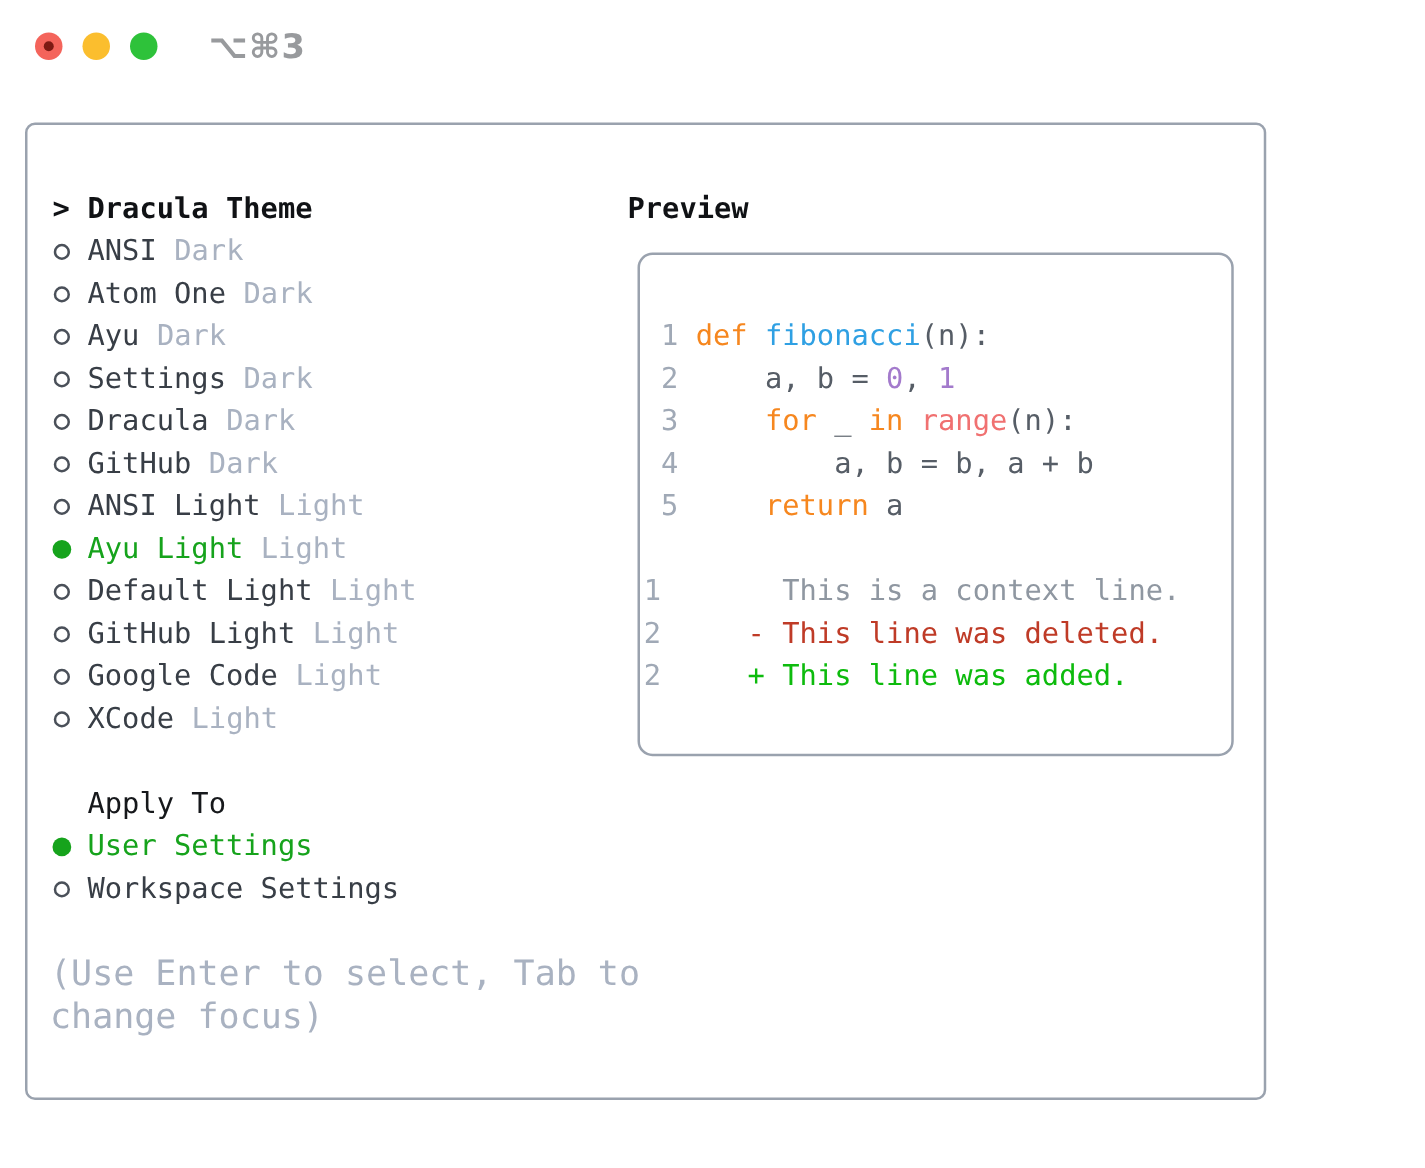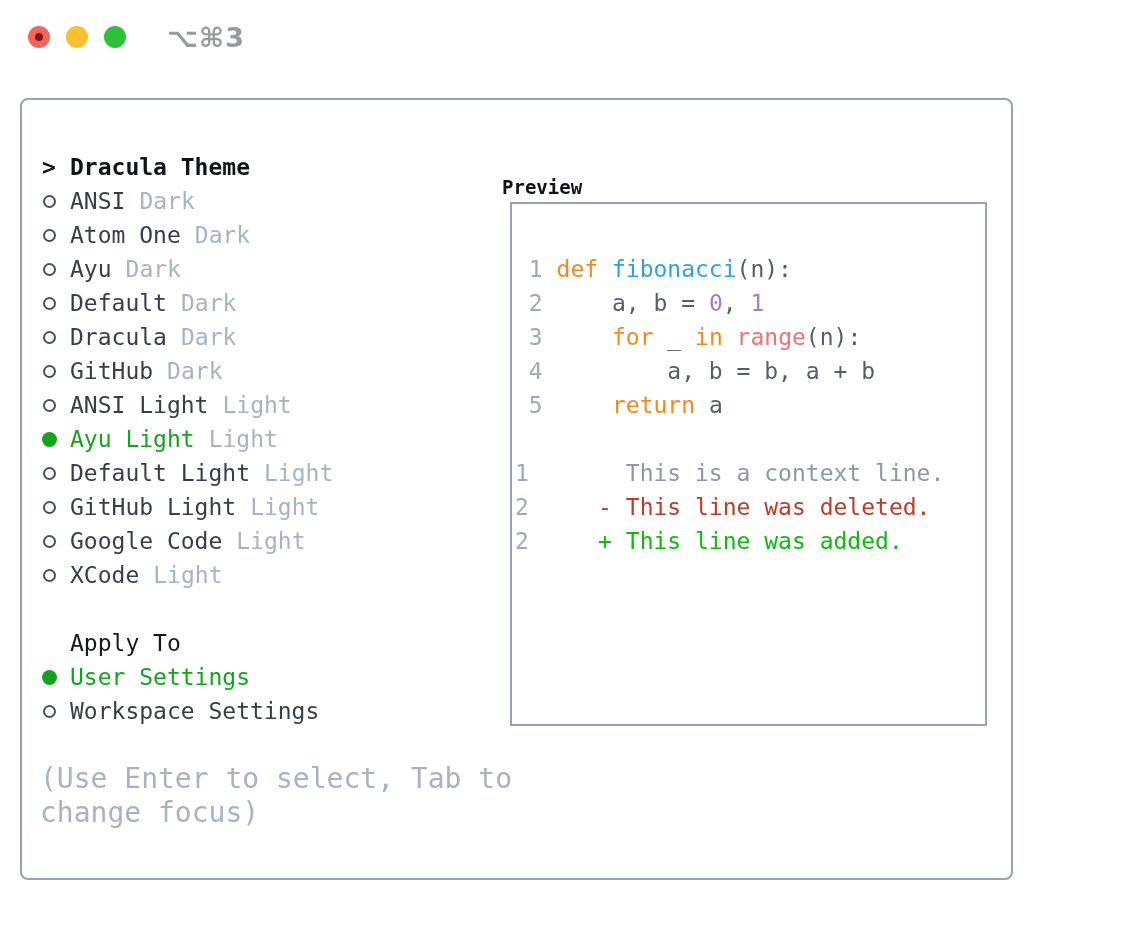--- a/index.html
+++ b/index.html
@@ -49,24 +49,24 @@
     width:13px; height:13px; border-radius:50%;
     border:2px solid #4a5059; background:transparent; margin-left:1px;
   }
   .row.selected .circle { width:15px; height:15px; border:none; background:var(--selected-green); margin-left:0; }
   .row.selected .name { color:var(--selected-green); }
   .spacer { height:34px; }
   .hint { color:var(--muted); font-size:28px; line-height:34px; white-space:pre; margin-left:-2px; }
 
   
   .preview-header { position:absolute; left:480px; top:50px; height:34px; display:flex; align-items:center;
-    font-size:19px; font-weight:bold; color:#101215;margin-top:20px; }
+    font-size:23px; font-weight:bold; color:#101215; }
   .preview-box {
-    position:absolute; left:488px; top:102px; width:477px; height:524px;
-    border:2px solid var(--accent-border); border-radius:0; background:#fff;
+    position:absolute; left:488px; top:102px; width:477px; height:403px;
+    border:2px solid var(--accent-border); border-radius:12px; background:#fff;
     padding:48px 0 0 3px; overflow:hidden;
   }
   .code-line, .diff-line { height:34px; font-size:23px; line-height:34px; white-space:pre; }
   .lnum { color:var(--line-number); }
   .tok-keyword  { color:var(--keyword); }
   .tok-function { color:var(--function); }
   .tok-call     { color:var(--call);text-align:center; }
   .tok-number   { color:var(--number); }
   .tok-plain    { color:var(--plain); }
   .d-context { color:var(--context); }
@@ -92,21 +92,21 @@
     <div class="left-col">
       <div class="row">
         <span class="marker hdr-marker">&gt;</span>
         <span class="header-text">Dracula Theme</span>
       </div>
 
       <div id="theme-items">
           <div class="row"><span class="marker"><span class="circle"></span></span><span class="name">ANSI</span><span class="suffix">Dark</span></div>
           <div class="row"><span class="marker"><span class="circle"></span></span><span class="name">Atom One</span><span class="suffix">Dark</span></div>
           <div class="row"><span class="marker"><span class="circle"></span></span><span class="name">Ayu</span><span class="suffix">Dark</span></div>
-          <div class="row"><span class="marker"><span class="circle"></span></span><span class="name">Default</span><span class="suffix">Dark</span></div>
+          <div class="row"><span class="marker"><span class="circle"></span></span><span class="name">Settings</span><span class="suffix">Dark</span></div>
           <div class="row"><span class="marker"><span class="circle"></span></span><span class="name">Dracula</span><span class="suffix">Dark</span></div>
           <div class="row"><span class="marker"><span class="circle"></span></span><span class="name">GitHub</span><span class="suffix">Dark</span></div>
           <div class="row"><span class="marker"><span class="circle"></span></span><span class="name">ANSI Light</span><span class="suffix">Light</span></div>
           <div class="row selected"><span class="marker"><span class="circle"></span></span><span class="name">Ayu Light</span><span class="suffix">Light</span></div>
           <div class="row"><span class="marker"><span class="circle"></span></span><span class="name">Default Light</span><span class="suffix">Light</span></div>
           <div class="row"><span class="marker"><span class="circle"></span></span><span class="name">GitHub Light</span><span class="suffix">Light</span></div>
           <div class="row"><span class="marker"><span class="circle"></span></span><span class="name">Google Code</span><span class="suffix">Light</span></div>
           <div class="row"><span class="marker"><span class="circle"></span></span><span class="name">XCode</span><span class="suffix">Light</span></div>
         </div>
 

